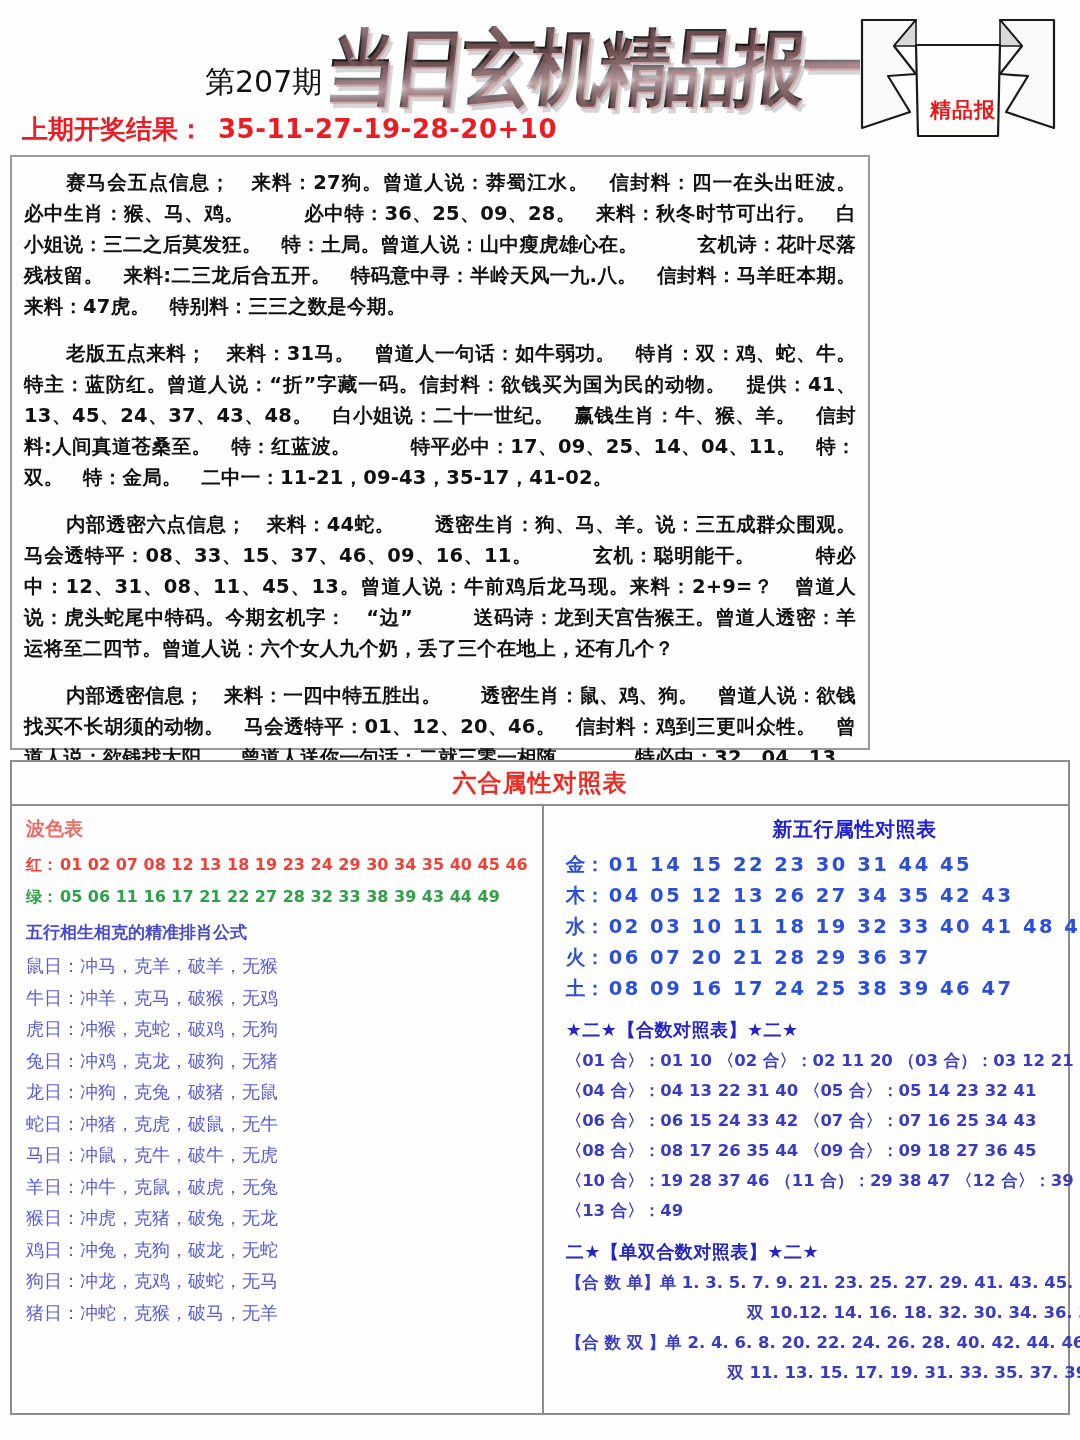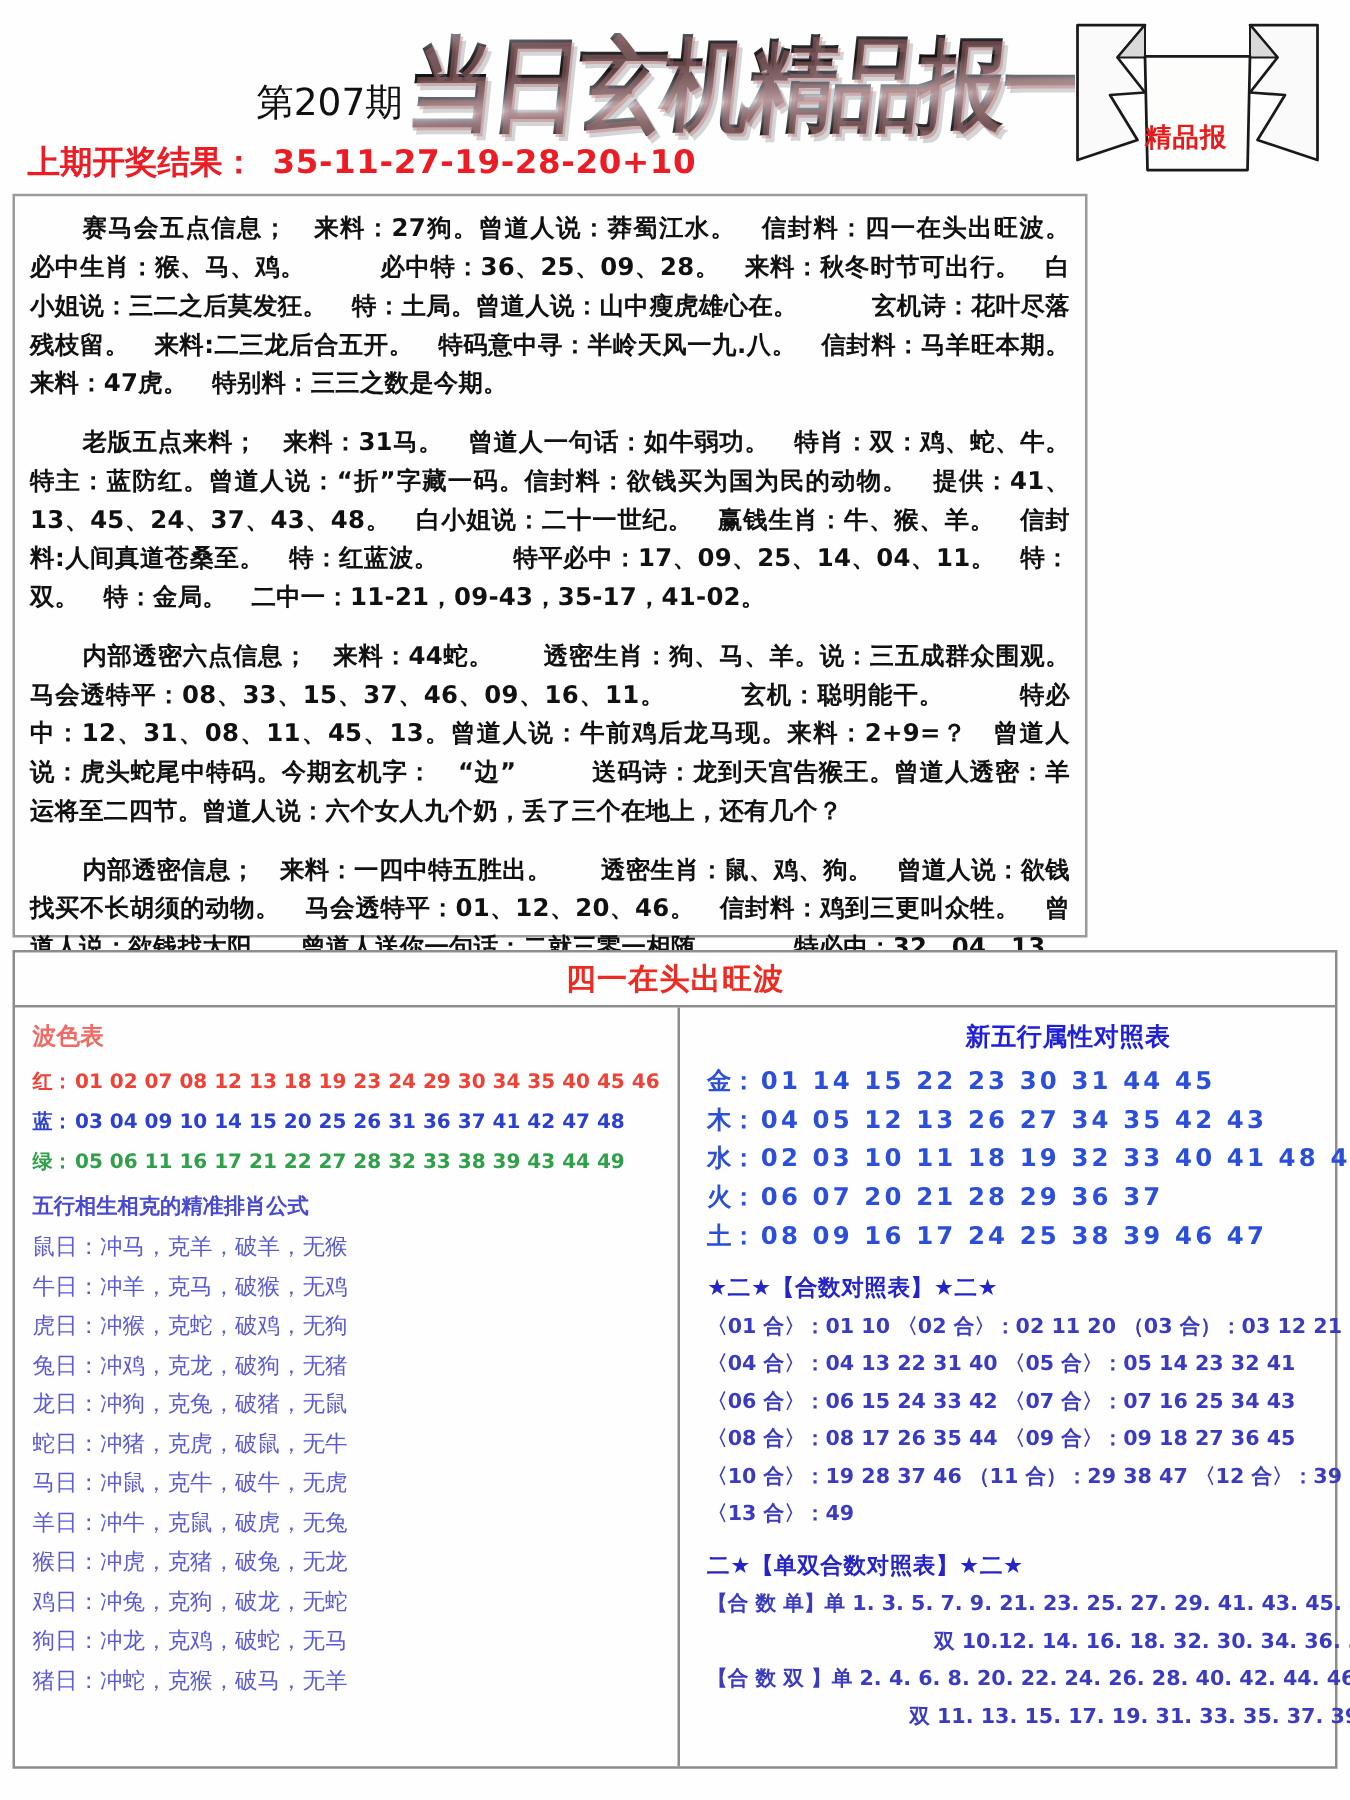--- a/index.html
+++ b/index.html
@@ -68,21 +68,21 @@
   }
   .banner {
     position: absolute;
     left: 858px; top: 16px;
     width: 200px; height: 122px;
   }
   .banner-label {
     position: absolute;
     left: 916px; top: 96px;
     width: 94px;
-    text-align: left;
+    text-align: center;
     color: #e8191b;
     font-size: 21px;
     font-weight: 700;
     letter-spacing: 1px;
   }
   .prev-result {
     position: absolute;
     left: 22px; top: 112px;
     font-size: 26px;
     font-weight: 700;
@@ -248,29 +248,28 @@
 
   <div class="text-box">
     <p class="para p1">赛马会五点信息；　来料：27狗。曾道人说：莽蜀江水。　信封料：四一在头出旺波。　必中生肖：猴、马、鸡。　　　必中特：36、25、09、28。　来料：秋冬时节可出行。　白小姐说：三二之后莫发狂。　特：土局。曾道人说：山中瘦虎雄心在。　　　玄机诗：花叶尽落残枝留。　来料:二三龙后合五开。　特码意中寻：半岭天风一九.八。　信封料：马羊旺本期。　来料：47虎。　特别料：三三之数是今期。</p>
     <p class="para">老版五点来料；　来料：31马。　曾道人一句话：如牛弱功。　特肖：双：鸡、蛇、牛。　特主：蓝防红。曾道人说：“折”字藏一码。信封料：欲钱买为国为民的动物。　提供：41、13、45、24、37、43、48。　白小姐说：二十一世纪。　赢钱生肖：牛、猴、羊。　信封料:人间真道苍桑至。　特：红蓝波。　　　特平必中：17、09、25、14、04、11。　特：双。　特：金局。　二中一：11-21，09-43，35-17，41-02。</p>
     <p class="para">内部透密六点信息；　来料：44蛇。　　透密生肖：狗、马、羊。说：三五成群众围观。　马会透特平：08、33、15、37、46、09、16、11。　　　玄机：聪明能干。　　　特必中：12、31、08、11、45、13。曾道人说：牛前鸡后龙马现。来料：2+9=？　曾道人说：虎头蛇尾中特码。今期玄机字：　“边”　　　送码诗：龙到天宫告猴王。曾道人透密：羊运将至二四节。曾道人说：六个女人九个奶，丢了三个在地上，还有几个？</p>
     <p class="para">内部透密信息；　来料：一四中特五胜出。　　透密生肖：鼠、鸡、狗。　曾道人说：欲钱找买不长胡须的动物。　马会透特平：01、12、20、46。　信封料：鸡到三更叫众牲。　曾道人说：欲钱找太阳。　曾道人送你一句话：二就三零一相随。　　　特必中：32、04、13、15、47、36、35、48。　今期玄机字：掂。送码诗：三九重逢喜上好。马会料：双数看好四六八。　提供：21、03、11、49、47、25。</p>
   </div>
 
   <div class="table-box">
 
-    <div class="tbl-title">四一在头出旺波</div>
+    <div class="tbl-title">六合属性对照表</div>
 
     <div class="tbl-body">
 
       <div class="col-left">
         <div class="sub-title-left">波色表</div>
         <div id="wave-lines">
             <div class="wave-line wave-red"><span class="lbl">红：</span><span>01 02 07 08 12 13 18 19 23 24 29 30 34 35 40 45 46</span></div>
-            <div class="wave-line wave-blue"><span class="lbl">蓝：</span><span>03 04 09 10 14 15 20 25 26 31 36 37 41 42 47 48</span></div>
             <div class="wave-line wave-green"><span class="lbl">绿：</span><span>05 06 11 16 17 21 22 27 28 32 33 38 39 43 44 49</span></div>
           </div>
         <div class="formula-head">五行相生相克的精准排肖公式</div>
         <div id="zodiac-lines">
             <div class="zodiac-line">鼠日：冲马，克羊，破羊，无猴</div>
             <div class="zodiac-line">牛日：冲羊，克马，破猴，无鸡</div>
             <div class="zodiac-line">虎日：冲猴，克蛇，破鸡，无狗</div>
             <div class="zodiac-line">兔日：冲鸡，克龙，破狗，无猪</div>
             <div class="zodiac-line">龙日：冲狗，克兔，破猪，无鼠</div>
             <div class="zodiac-line">蛇日：冲猪，克虎，破鼠，无牛</div>

